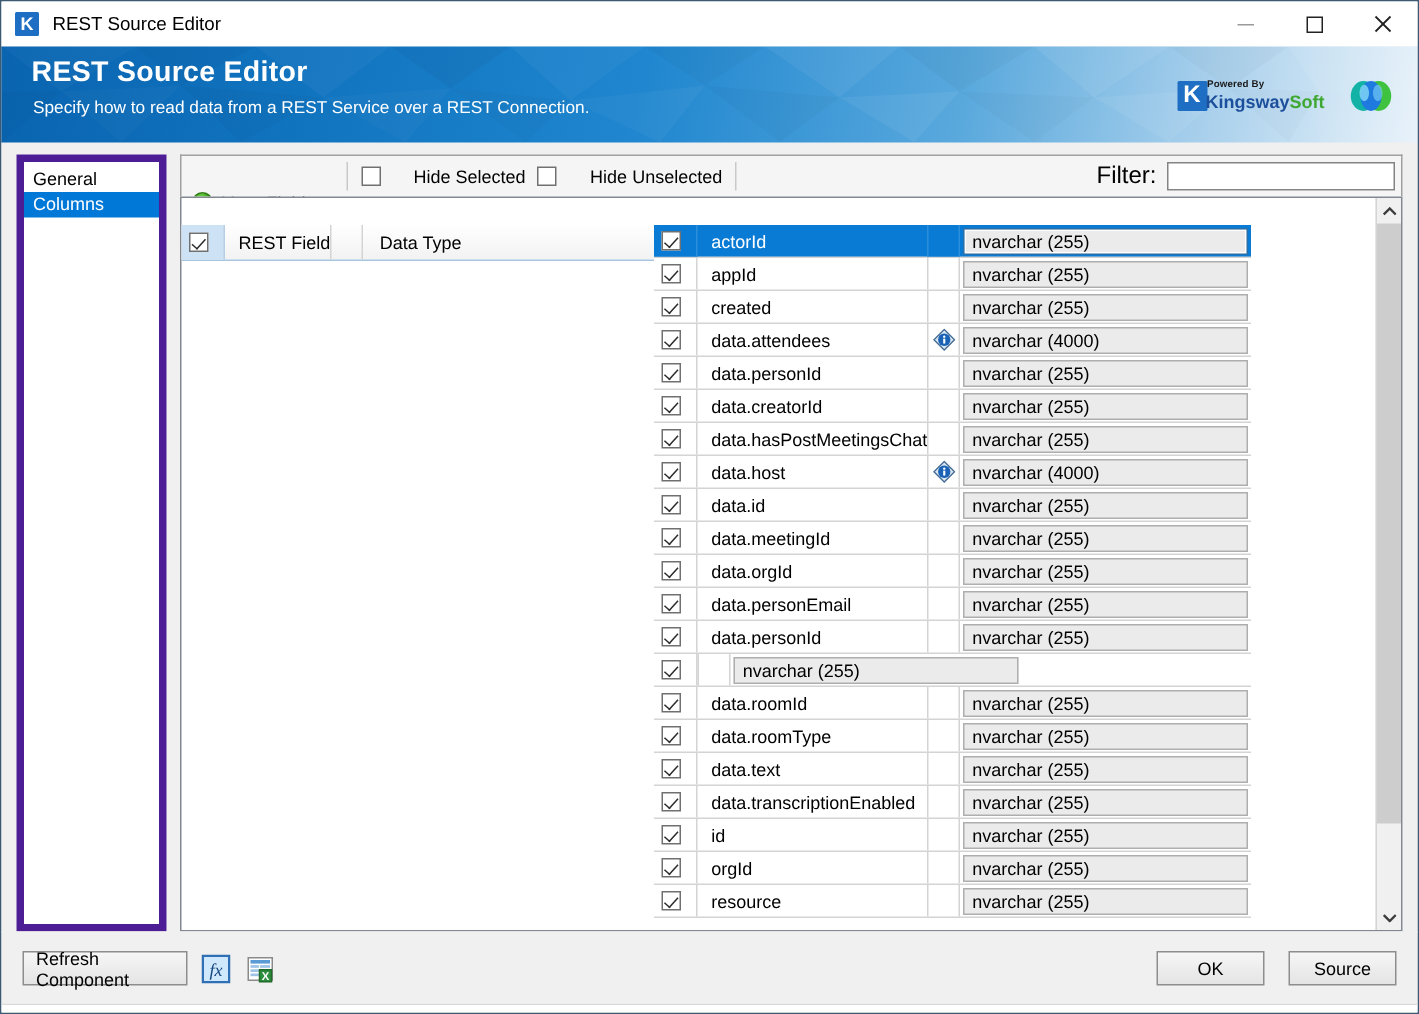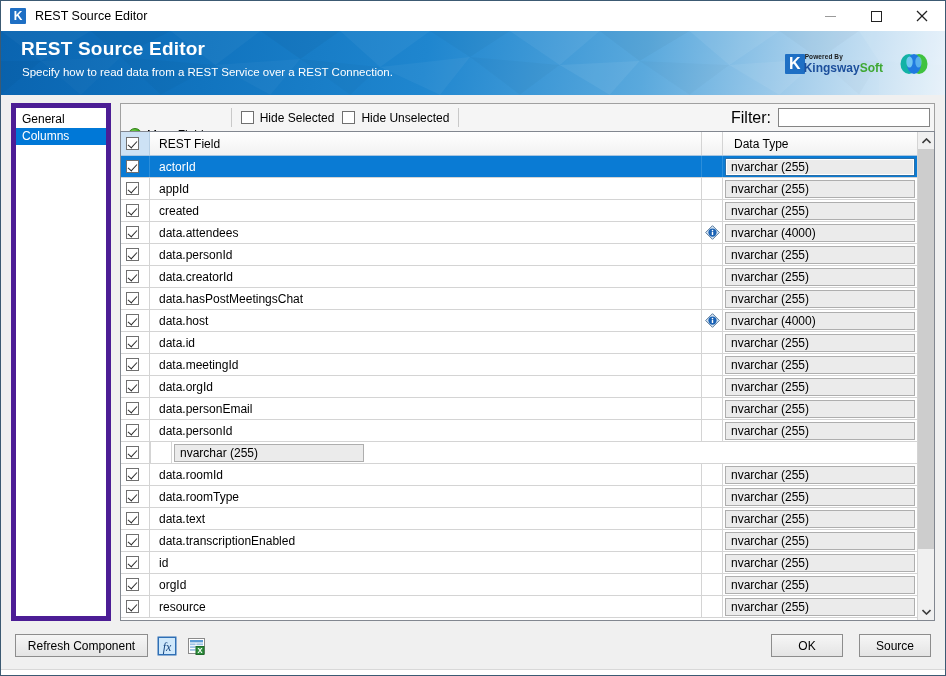--- a/index.html
+++ b/index.html
@@ -156,21 +156,21 @@
   .plus-icon::before, .plus-icon::after {
     content: ''; position: absolute; background: #ffffff;
   }
   .plus-icon::before { left: 2.5px; top: 5.2px; width: 7px; height: 1.6px; }
   .plus-icon::after  { top: 2.5px; left: 5.2px; height: 7px; width: 1.6px; }
   .tb-sep {
     width: 1px; height: 19px; background: #c9c9c9; margin: 0 5px;
   }
   .chk-label {
     display: flex; align-items: center; font-size: 12px;
-    padding: 0 4px; height: 22px; white-space: nowrap;
+    padding: 0 4px; height: 22px; white-space: nowrap; gap: 16px;
   }
   .box {
     width: 13px; height: 13px; border: 1px solid #707070;
     background: #ffffff; box-sizing: border-box;
     margin-right: 6px; display: inline-block; position: relative;
   }
   .box.checked::after {
     content: ''; position: absolute;
     left: 3px; top: 1px; width: 4px; height: 8px;
     border: solid #2b2b2b; border-width: 0 1.6px 1.6px 0;
@@ -188,21 +188,21 @@
   }
 
   
   .grid {
     flex: 1; border: 1px solid #828790;
     background: #ffffff; box-sizing: border-box;
     display: flex; flex-direction: column;
     overflow: hidden; position: relative;
   }
   .grid-inner { flex: 1; display: flex; min-height: 0; }
-  .grid-cols { flex: 1; min-width: 0; display: flex; flex-direction: column; }
+  .grid-cols { flex: 1; min-width: 0; display: flex; flex-direction: row; margin-top: 18px; }
 
   .row {
     display: flex; height: 22px; min-height: 22px;
     box-sizing: border-box;
     border-bottom: 1px solid #d4d4d4;
     align-items: center;
   }
   .row.header {
     background: linear-gradient(#ffffff, #f2f2f2);
     border-bottom: 1px solid #a7c5e0;
@@ -280,21 +280,21 @@
     position: relative;
   }
   .btn {
     height: 23px; box-sizing: border-box;
     border: 1px solid #8d8d8d;
     background: linear-gradient(#f6f6f6, #e4e4e4);
     font-family: "Liberation Sans", sans-serif; font-size: 12px;
     color: #000; display: flex; align-items: center; justify-content: center;
     padding: 0 8px;
   }
-  .btn.refresh { width: 133px; }
+  .btn.refresh { width: 110px; }
   .btn.ok, .btn.cancel { width: 72px; }
   .icon-btn {
     width: 22px; height: 22px; margin-left: 8px;
     display: flex; align-items: center; justify-content: center;
     box-sizing: border-box;
   }
   .footer-right {
     margin-left: auto; display: flex; gap: 16px;
   }
   .statusbar {

